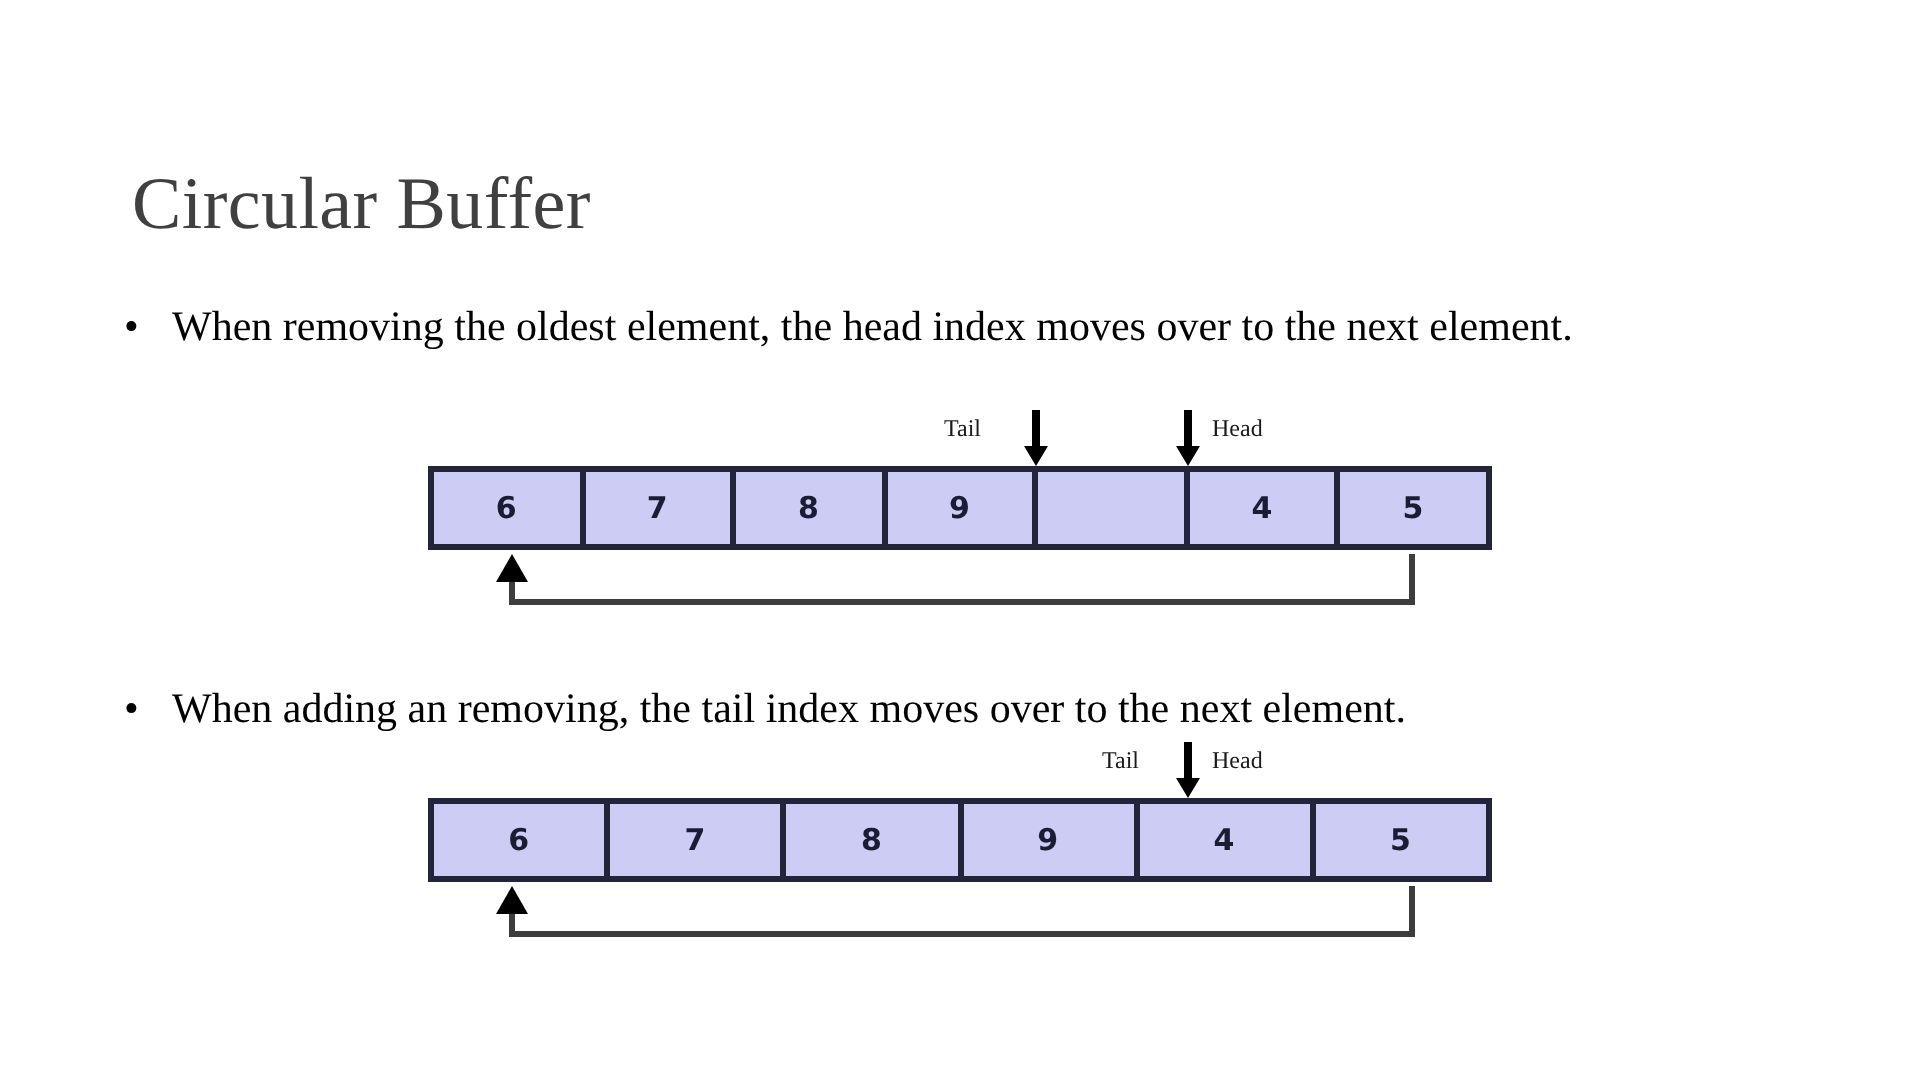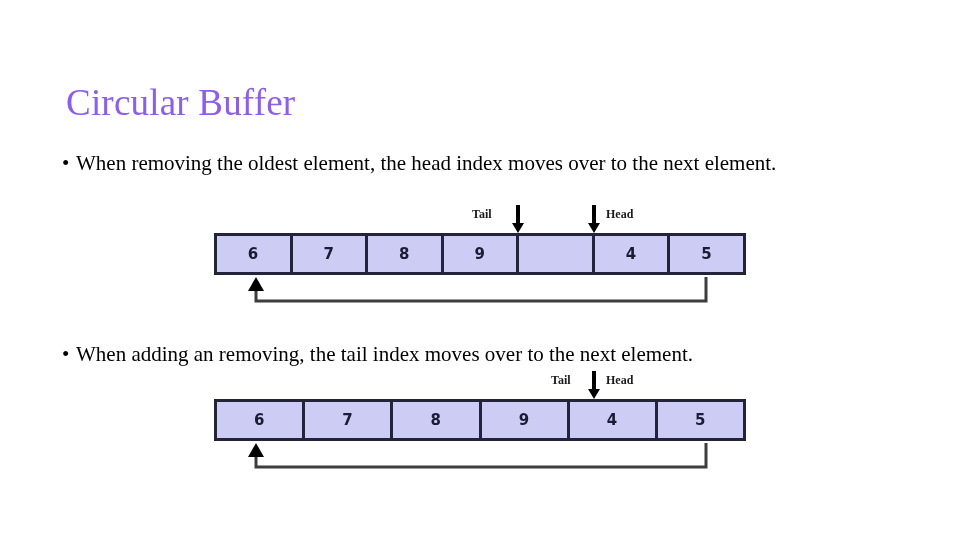--- a/index.html
+++ b/index.html
@@ -18,60 +18,59 @@
 
   
   .slide-title {
     position: absolute;
     left: 66px;
     top: 56px;
     font-size: 37px;
     line-height: 44px;
     font-weight: normal;
     letter-spacing: 0.2px;
-    color: #8b5cf6;
+    color: #404040;
     white-space: nowrap;
   }
 
   
   .bullet {
     position: absolute;
     font-size: 21px;
     line-height: 30px;
     color: #000;
   }
   .bullet .dot {
     position: absolute;
     left: 0;
     top: 0;
     font-size: 21px;
   }
   .bullet .btext {
     display: block;
-    margin-left: 14px;
+    margin-left: 24px;
   }
   #bullet-1 { left: 62px; top: 148px; width: 830px; }
   #bullet-2 { left: 62px; top: 339px; width: 860px; }
 
   
   .diagram {
     position: absolute;
     left: 210px;
     width: 540px;
     height: 110px;
   }
   #diagram-1 { top: 203px; }
   #diagram-2 { top: 369px; }
 
   .pointer-row {
     position: relative;
     height: 30px;
     width: 532px;
     margin-left: 4px;
-    font-weight: bold;
   }
   .ptr-label {
     position: absolute;
     top: 4px;
     font-size: 12px;
     line-height: 14px;
     font-family: "Liberation Serif", "DejaVu Serif", serif;
     color: #1a1a1a;
     white-space: nowrap;
   }

